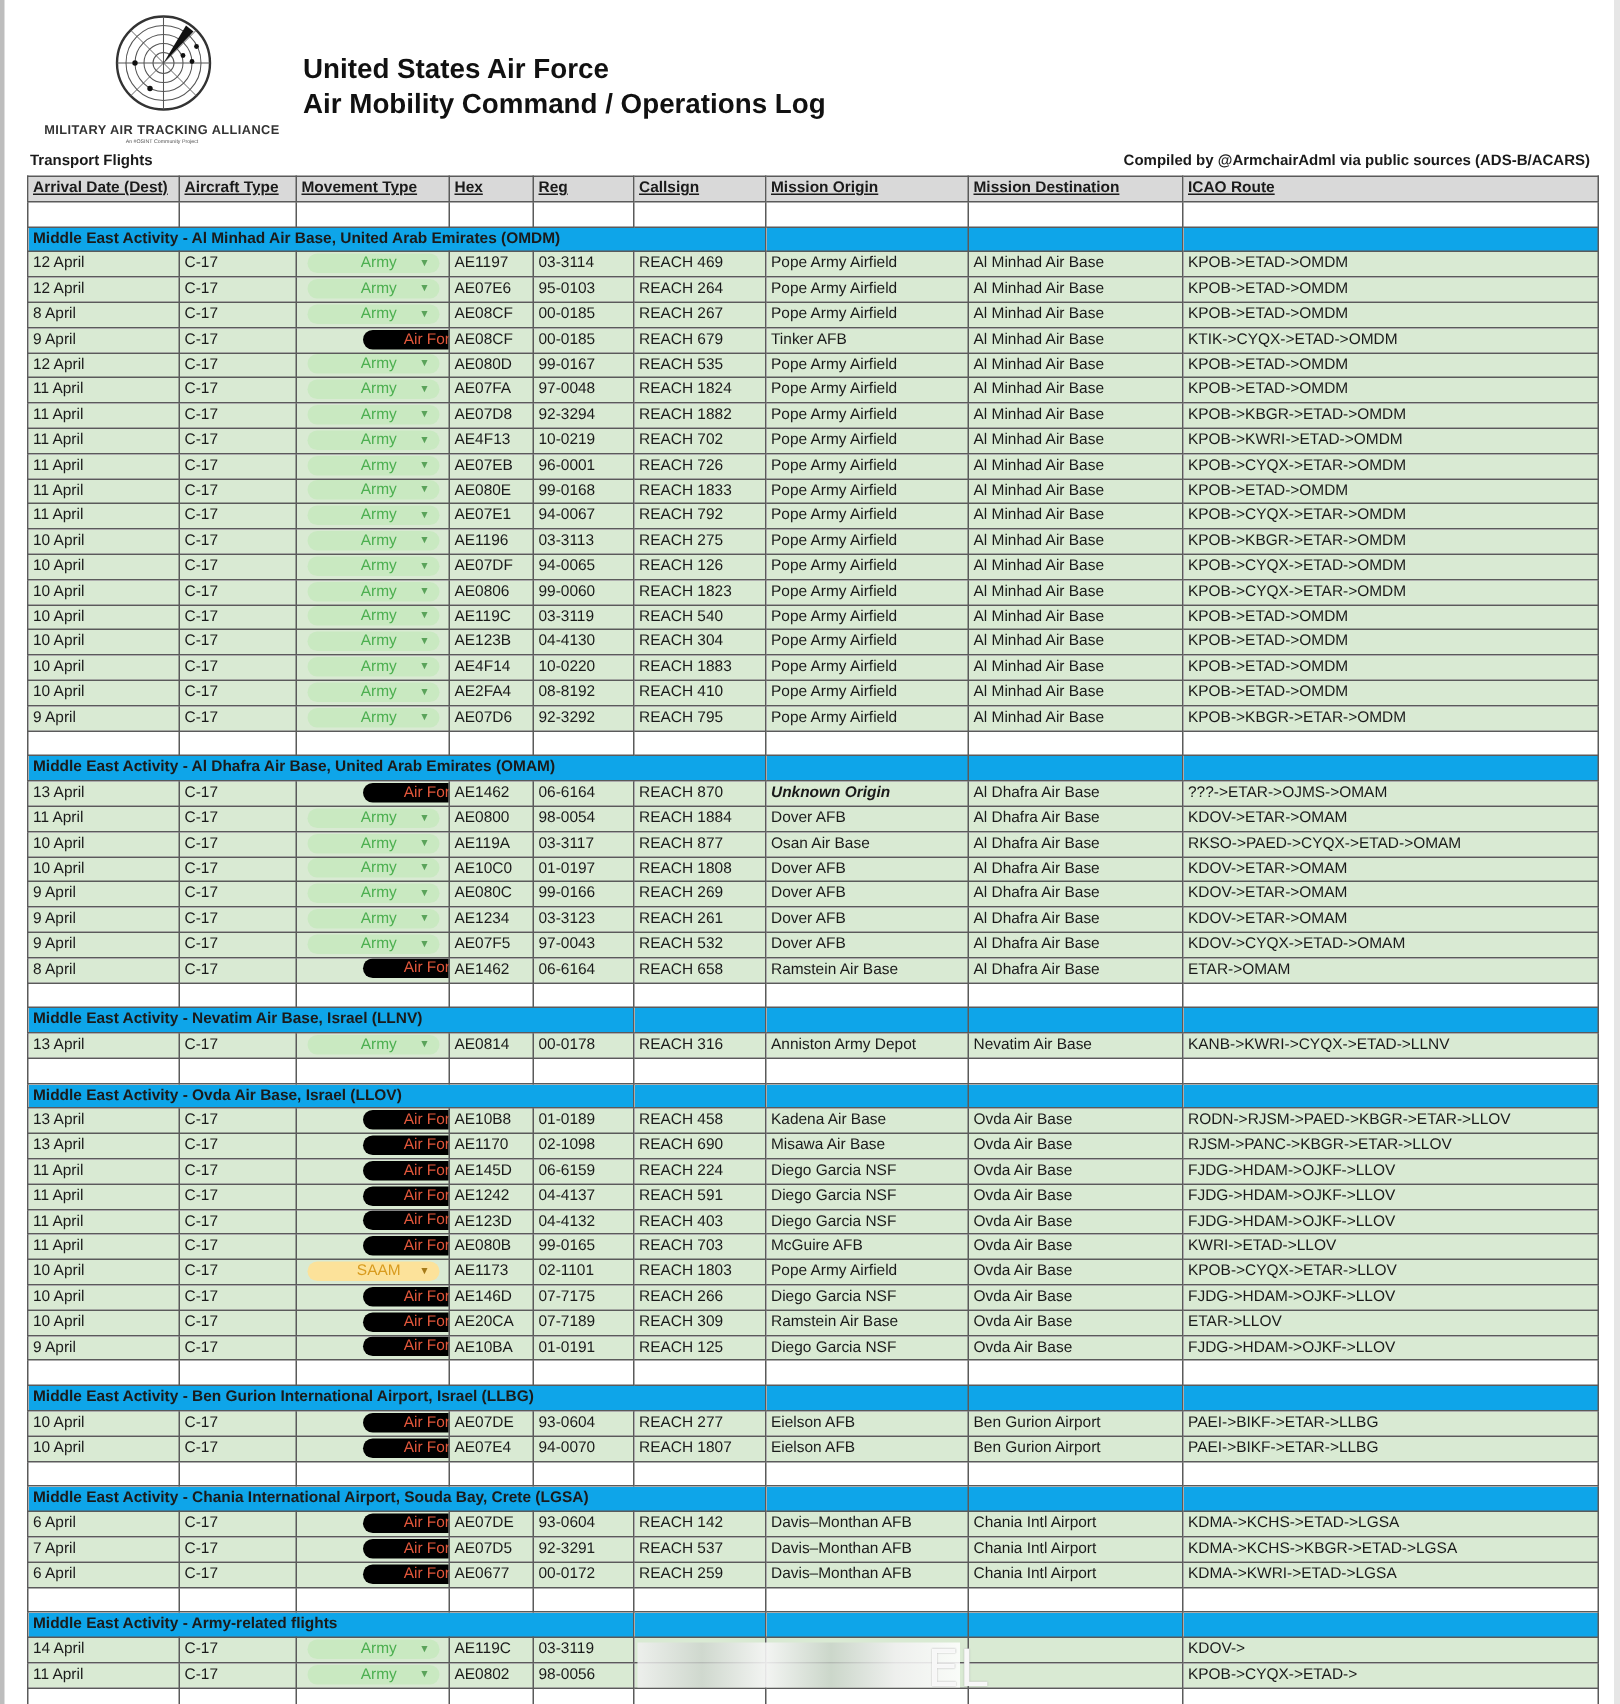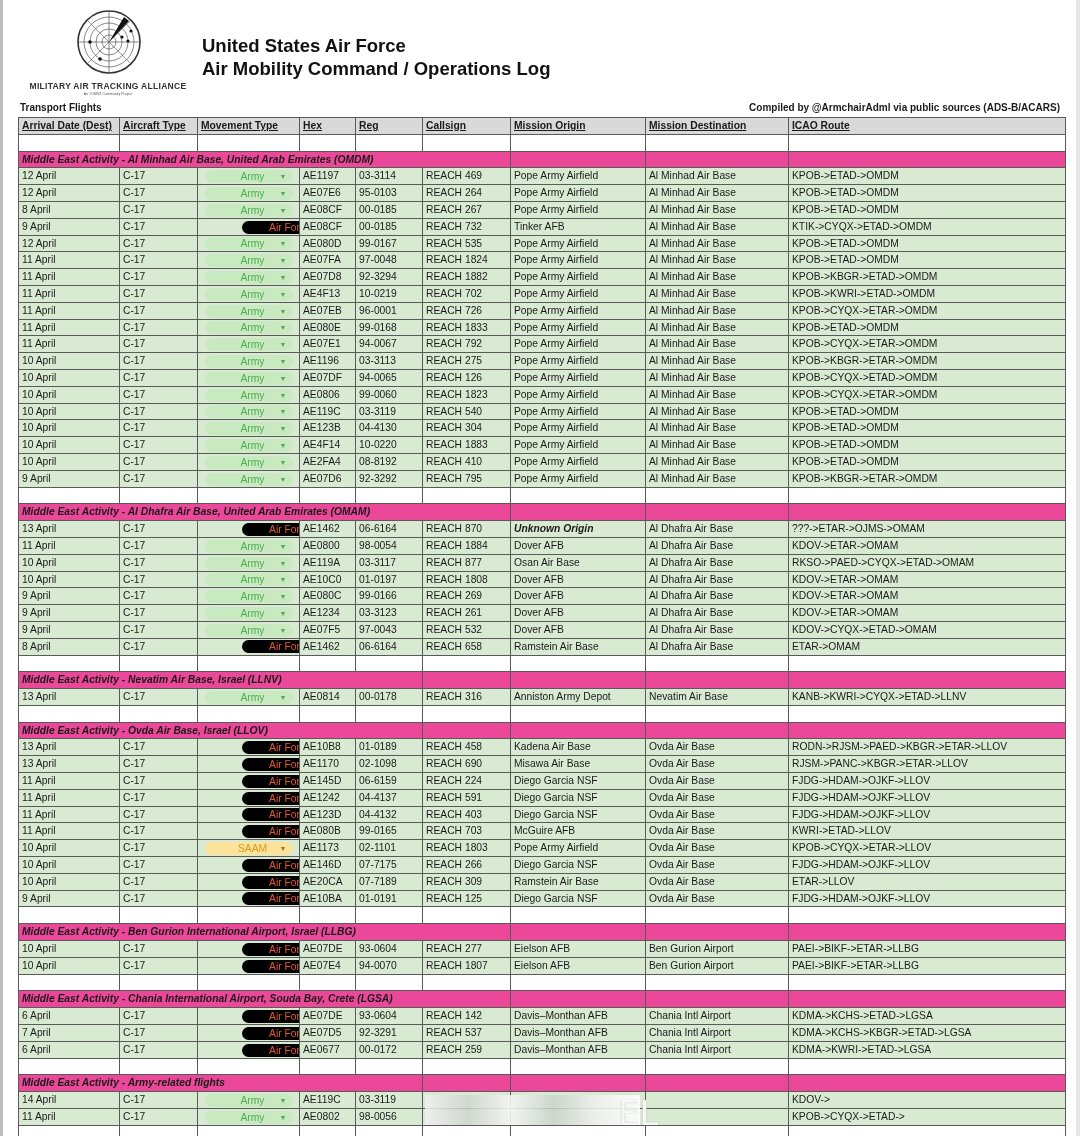--- a/index.html
+++ b/index.html
@@ -17,21 +17,21 @@
            line-height: 23px; color: #111; }
   .label-left { position: absolute; left: 20px; top: 102px; font-size: 10px; font-weight: bold; }
   .label-right { position: absolute; right: 20px; top: 102px; font-size: 10px; font-weight: bold; }
   table { position: absolute; left: 18px; top: 117px; border-collapse: collapse; table-layout: fixed;
           width: 1047px; font-size: 10.3px; }
   td, th { border: 1px solid #5a5a5a; height: 15.8px; padding: 0 3px; white-space: nowrap;
            overflow: hidden; text-align: left; line-height: 15.8px; }
   th { background: #d9d9d9; font-weight: bold; text-decoration: underline; }
   tr.data td { background: #d9ead3; }
   tr.blank td { background: #ffffff; }
-  tr.section td { background: #ec4899; font-style: italic; }
+  tr.section td { background: #0ea5e9; }
   tr.section td.sec-title { font-weight: bold; }
   .pill { display: inline-block; width: 88px; height: 13px; line-height: 13px; border-radius: 7px;
           padding: 0 0 0 8px; box-sizing: border-box; position: relative; vertical-align: middle; }
   .pill .arrow { position: absolute; right: 6px; top: 0; font-size: 7px; }
   .pill-army { background: #c9e9c1; color: #4caf50; }
   .pill-army .arrow { color: #5aa35a; }
   .pill-af { background: #000000; color: #e2573b; margin-left: 40px; }
   .pill-af .arrow { color: #c2452a; }
   .pill-saam { background: #fce29a; color: #d89b1e; }
   .pill-saam .arrow { color: #a57a18; }
@@ -153,21 +153,21 @@
         <td><span>Pope Army Airfield</span></td>
         <td><span>Al Minhad Air Base</span></td>
         <td><span>KPOB-&gt;ETAD-&gt;OMDM</span></td>
       </tr>
       <tr class="data">
         <td><span>9 April</span></td>
         <td><span>C-17</span></td>
         <td class="movecell"><span class="pill pill-af"><span>Air Force</span><span class="arrow">▼</span></span></td>
         <td><span>AE08CF</span></td>
         <td><span>00-0185</span></td>
-        <td><span>REACH 732</span></td>
+        <td><span>REACH 679</span></td>
         <td><span>Tinker AFB</span></td>
         <td><span>Al Minhad Air Base</span></td>
         <td><span>KTIK-&gt;CYQX-&gt;ETAD-&gt;OMDM</span></td>
       </tr>
       <tr class="data">
         <td><span>12 April</span></td>
         <td><span>C-17</span></td>
         <td class="movecell"><span class="pill pill-army"><span>Army</span><span class="arrow">▼</span></span></td>
         <td><span>AE080D</span></td>
         <td><span>99-0167</span></td>

